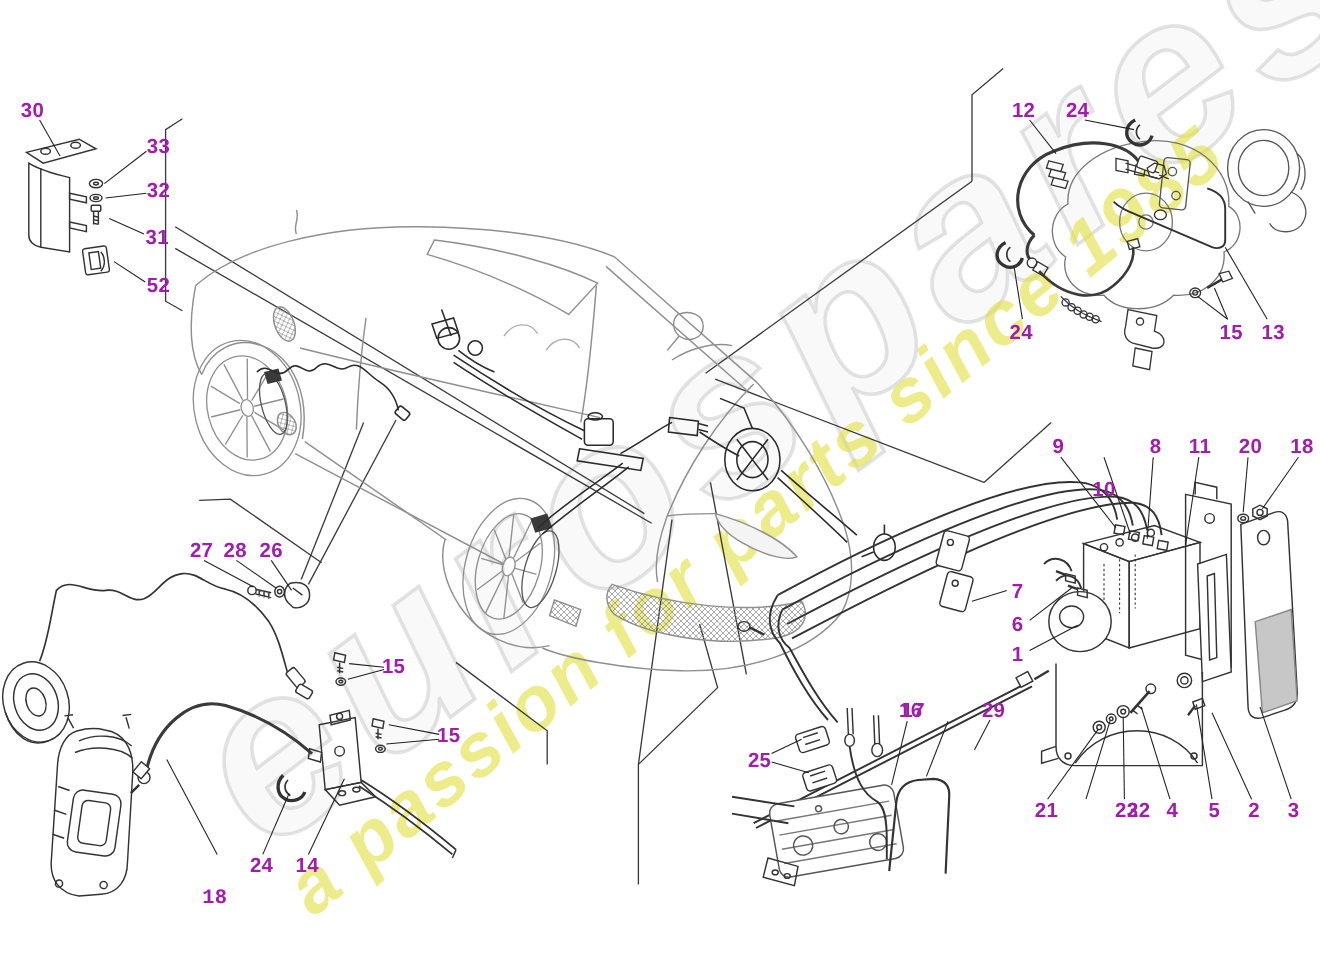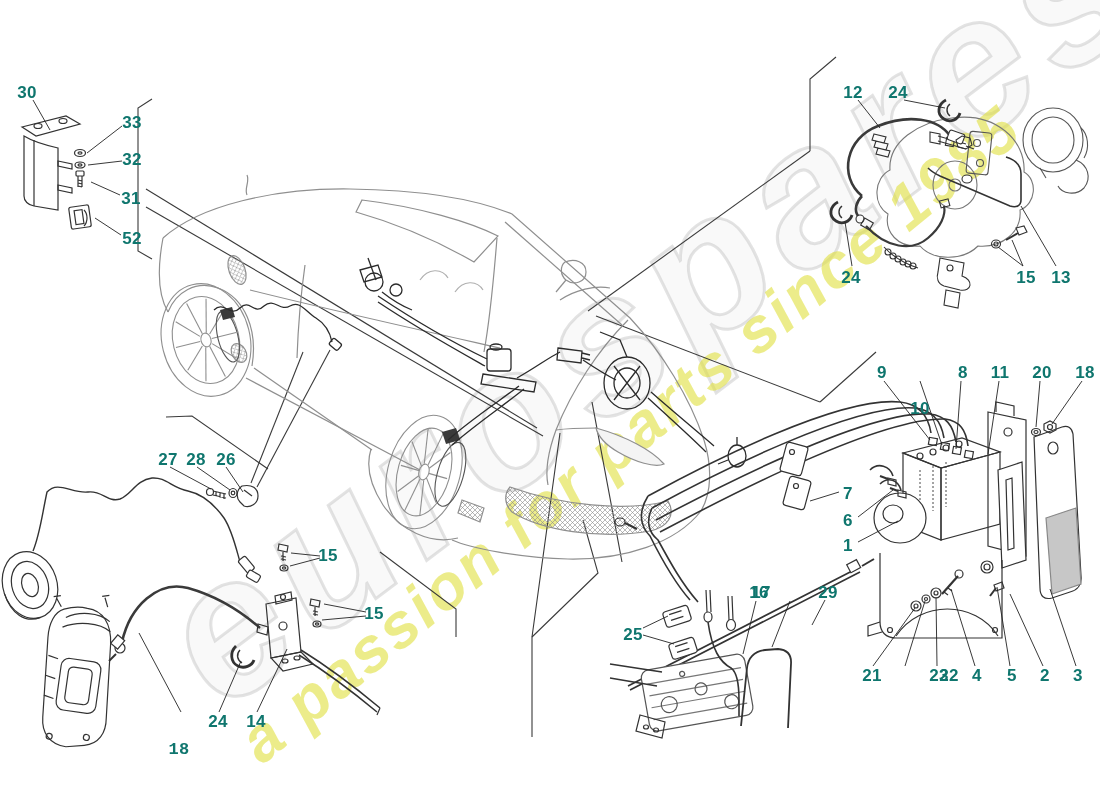--- a/index.html
+++ b/index.html
@@ -7,21 +7,21 @@
          font-family:"Liberation Sans",sans-serif;}
   .wm-brand{position:absolute;left:-150px;top:195px;width:1600px;text-align:center;
             transform:rotate(-37deg);font-size:195px;font-weight:bold;font-style:italic;
             letter-spacing:12px;color:rgba(244,244,244,0.55);
             -webkit-text-stroke:3px rgba(185,185,185,0.40);white-space:nowrap;pointer-events:none;}
   .wm-tag{position:absolute;left:-90px;top:398px;width:1440px;text-align:center;
           transform:rotate(-39.5deg);font-size:63px;font-weight:bold;font-style:italic;
           letter-spacing:3px;color:rgba(224,224,60,0.60);white-space:nowrap;pointer-events:none;}
   svg.art{position:absolute;left:0;top:0;}
   .callout{position:absolute;transform:translate(-50%,-50%);font-weight:bold;font-size:17px;
-           color:#0f766e;letter-spacing:0.3px;line-height:1;}
+           color:#a21caf;letter-spacing:0.3px;line-height:1;}
 </style>
 </head>
 <body>
 
 <div class="stage">
 
   <div class="wm-brand">eurospares</div>
   <div class="wm-tag" style="color: rgba(224, 224, 60, 0.6);">a passion for parts since 1985</div>
 
   <svg class="art" width="1100" height="800" viewBox="0 0 1100 800">

